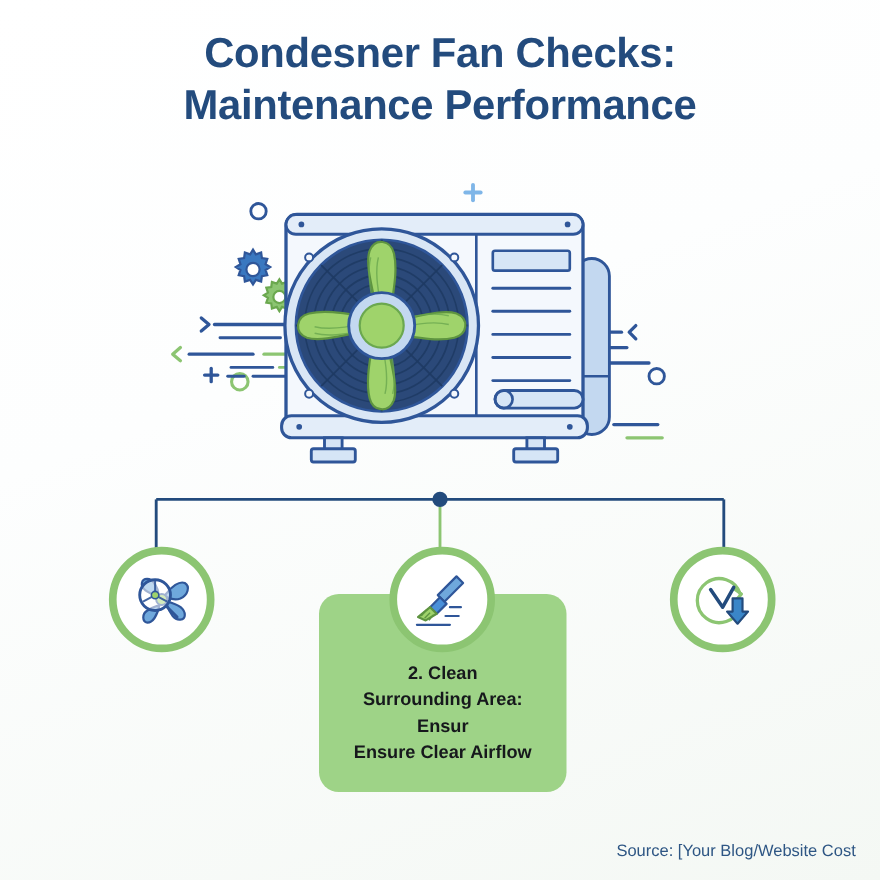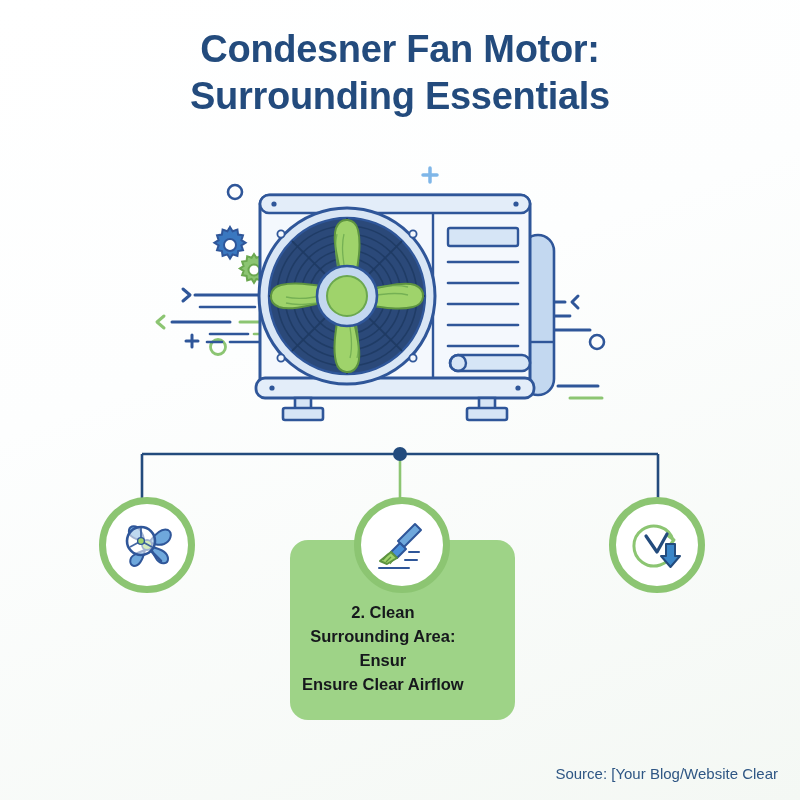--- a/index.html
+++ b/index.html
@@ -61,20 +61,21 @@
 
   
   .card {
     position: absolute;
     top: 540px;
     width: 225px;
     height: 180px;
     border-radius: 18px;
     display: flex;
     align-items: center;
+    justify-content: center;
     box-sizing: border-box;
     padding: 10px 12px 19px 12px;
   }
   .card-1 { left: 35px;  background: #5EADE0; }
   .card-2 { left: 290px; background: #9ED387; }
   .card-3 { left: 545px; background: #5EADE0; }
 
   .card-text {
     color: #16181c;
     font-weight: bold;
@@ -116,22 +117,22 @@
     font-family: "Liberation Sans", sans-serif;
     text-align: right;
   }
 </style>
 </head>
 <body>
 
 <div id="page">
 
   <div class="title-block">
-    <span class="title-line">Condesner Fan Motor:</span>
-    <span class="title-line">Surrounding Essentials</span>
+    <span class="title-line">Condesner Fan Checks:</span>
+    <span class="title-line">Maintenance Performance</span>
   </div>
 
   <div class="illustration">
     <svg width="520" height="290" viewBox="0 0 520 290" xmlns="http://www.w3.org/2000/svg">
 
       <g stroke="#7FB6E8" stroke-width="3.5" stroke-linecap="round">
         <line x1="280" y1="18" x2="280" y2="32"></line>
         <line x1="273" y1="25" x2="287" y2="25"></line>
       </g>
 
@@ -348,15 +349,15 @@
       <g fill="none" stroke="#234B7D" stroke-width="3.2" stroke-linecap="round" stroke-linejoin="round">
         <polyline points="20 22 31 38 41 20"></polyline>
       </g>
 
       <g fill="#3A86C8" stroke="#234B7D" stroke-width="2" stroke-linejoin="round">
         <path d="M40 30 L49 30 L49 42 L54 42 L44.5 53 L35 42 L40 42 Z"></path>
       </g>
     </svg>
   </div>
 
-  <div class="footer">Source: [Your Blog/Website Clear</div>
+  <div class="footer">Source: [Your Blog/Website Cost</div>
 
 </div>
 
 </body></html>

